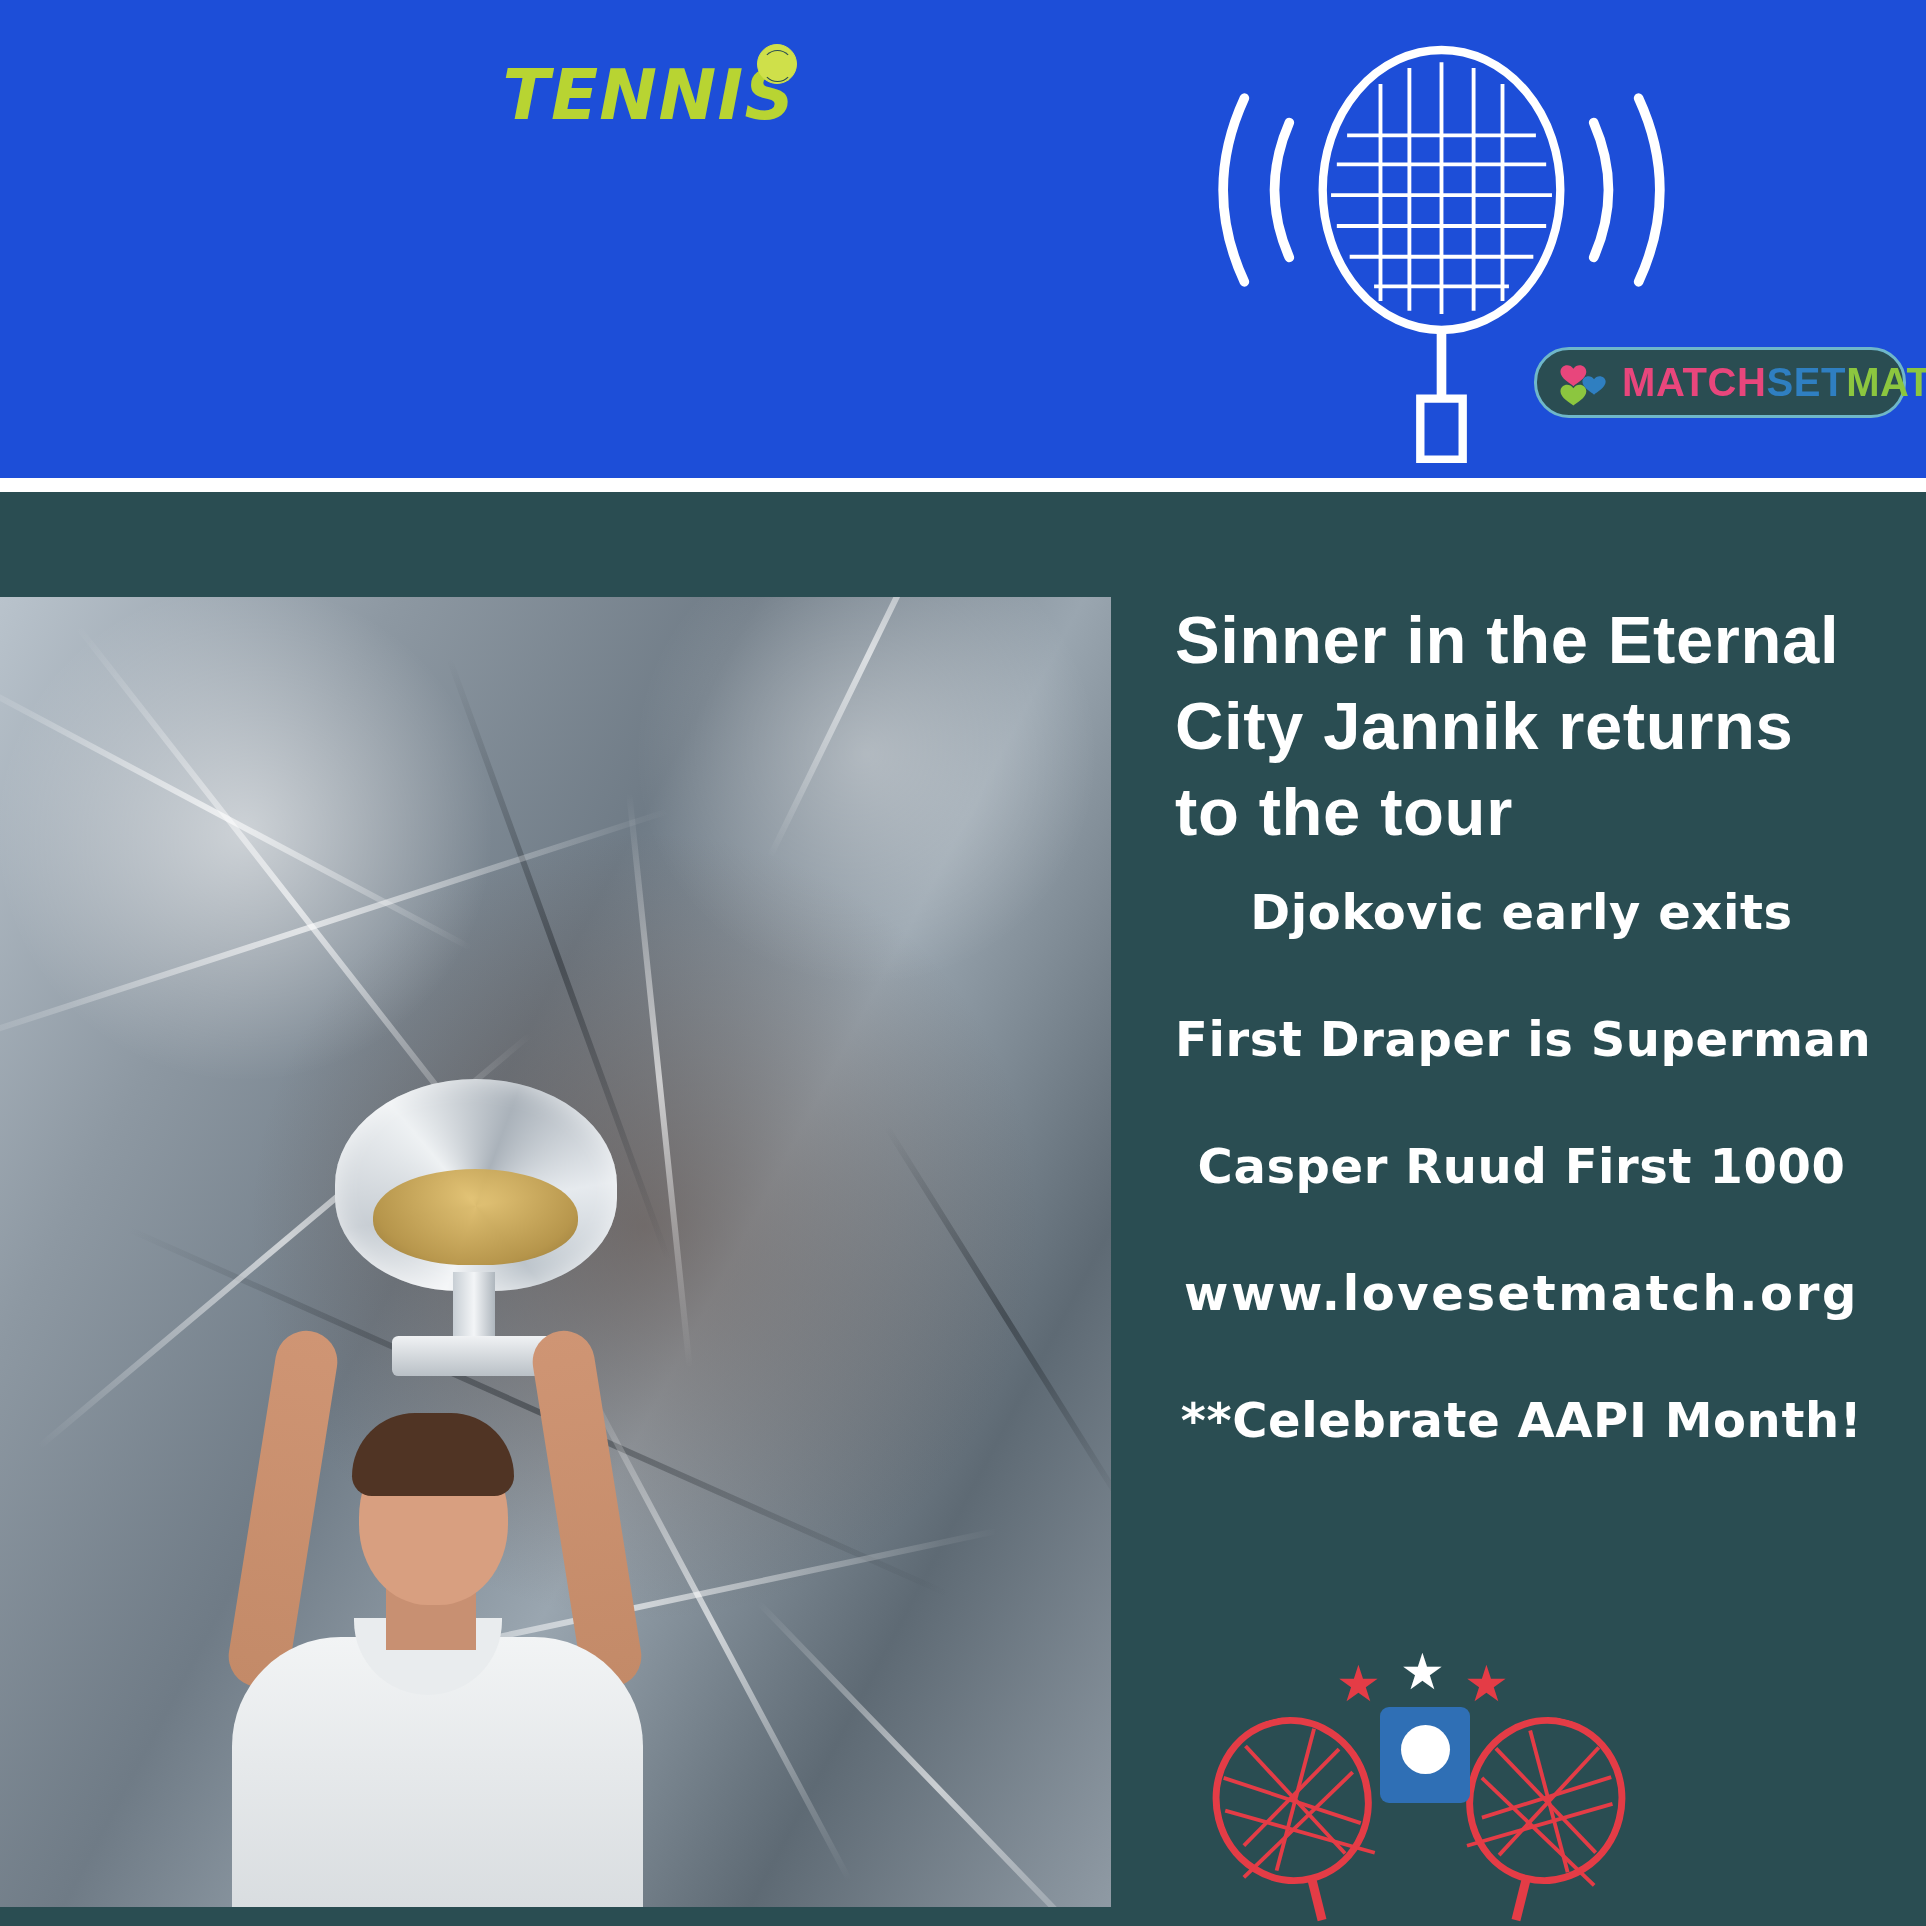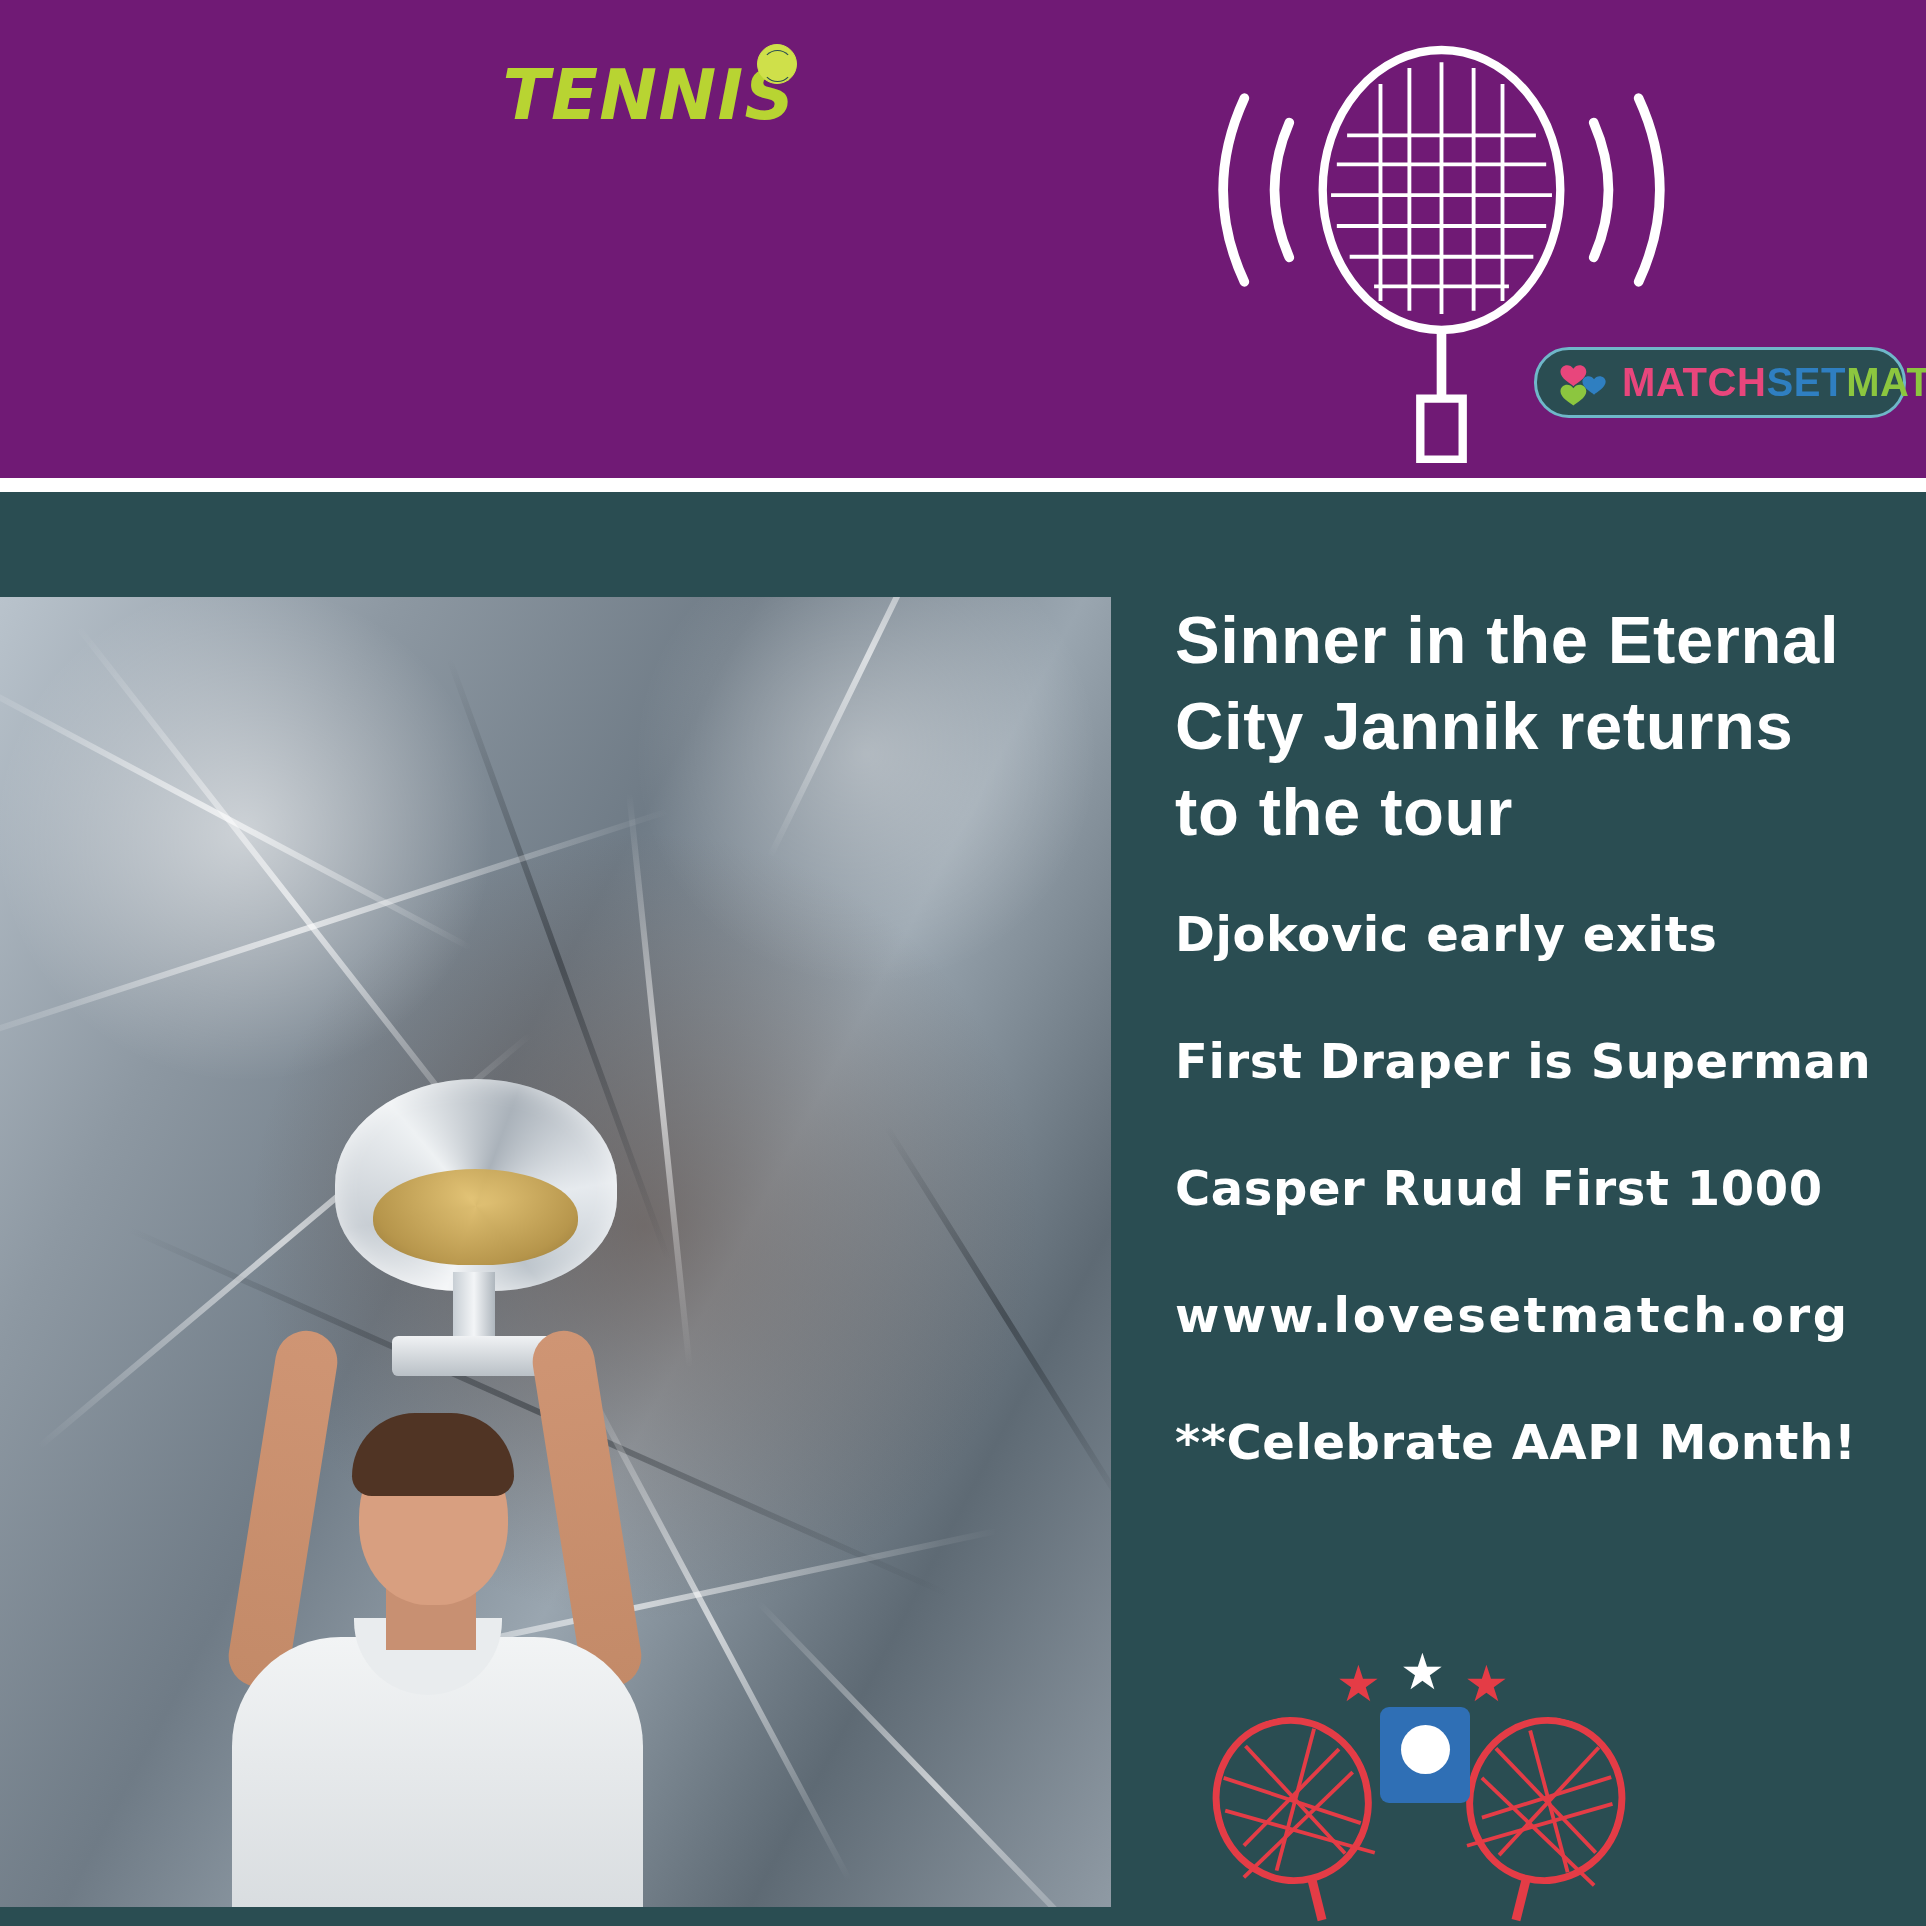--- a/index.html
+++ b/index.html
@@ -13,21 +13,21 @@
     position: relative;
     width: 1926px; height: 1926px;
     background: #2a4d52;
   }
 
   
   .header {
     position: absolute;
     left: 0; top: 0;
     width: 1926px; height: 478px;
-    background: #701a75;
+    background: #1d4ed8;
   }
   .header-rule {
     position: absolute;
     left: 0; top: 478px;
     width: 1926px; height: 14px;
     background: #ffffff;
   }
   .header-gap {
     position: absolute;
     left: 0; top: 492px;
@@ -252,21 +252,22 @@
   }
   .headline {
     font-family: Liberation Sans, sans-serif;
     font-weight: bold;
     font-size: 67px;
     line-height: 1.28;
     color: #ffffff;
     letter-spacing: 0.6px;
   }
   .bullets {
-    margin-top: 52px;
+    margin-top: 30px;
+    text-align: center;
   }
   .bullet {
     font-family: "DejaVu Sans", sans-serif;
     font-weight: bold;
     font-size: 48px;
     color: #ffffff;
     letter-spacing: 0.6px;
     margin-bottom: 71px;
     white-space: nowrap;
   }

